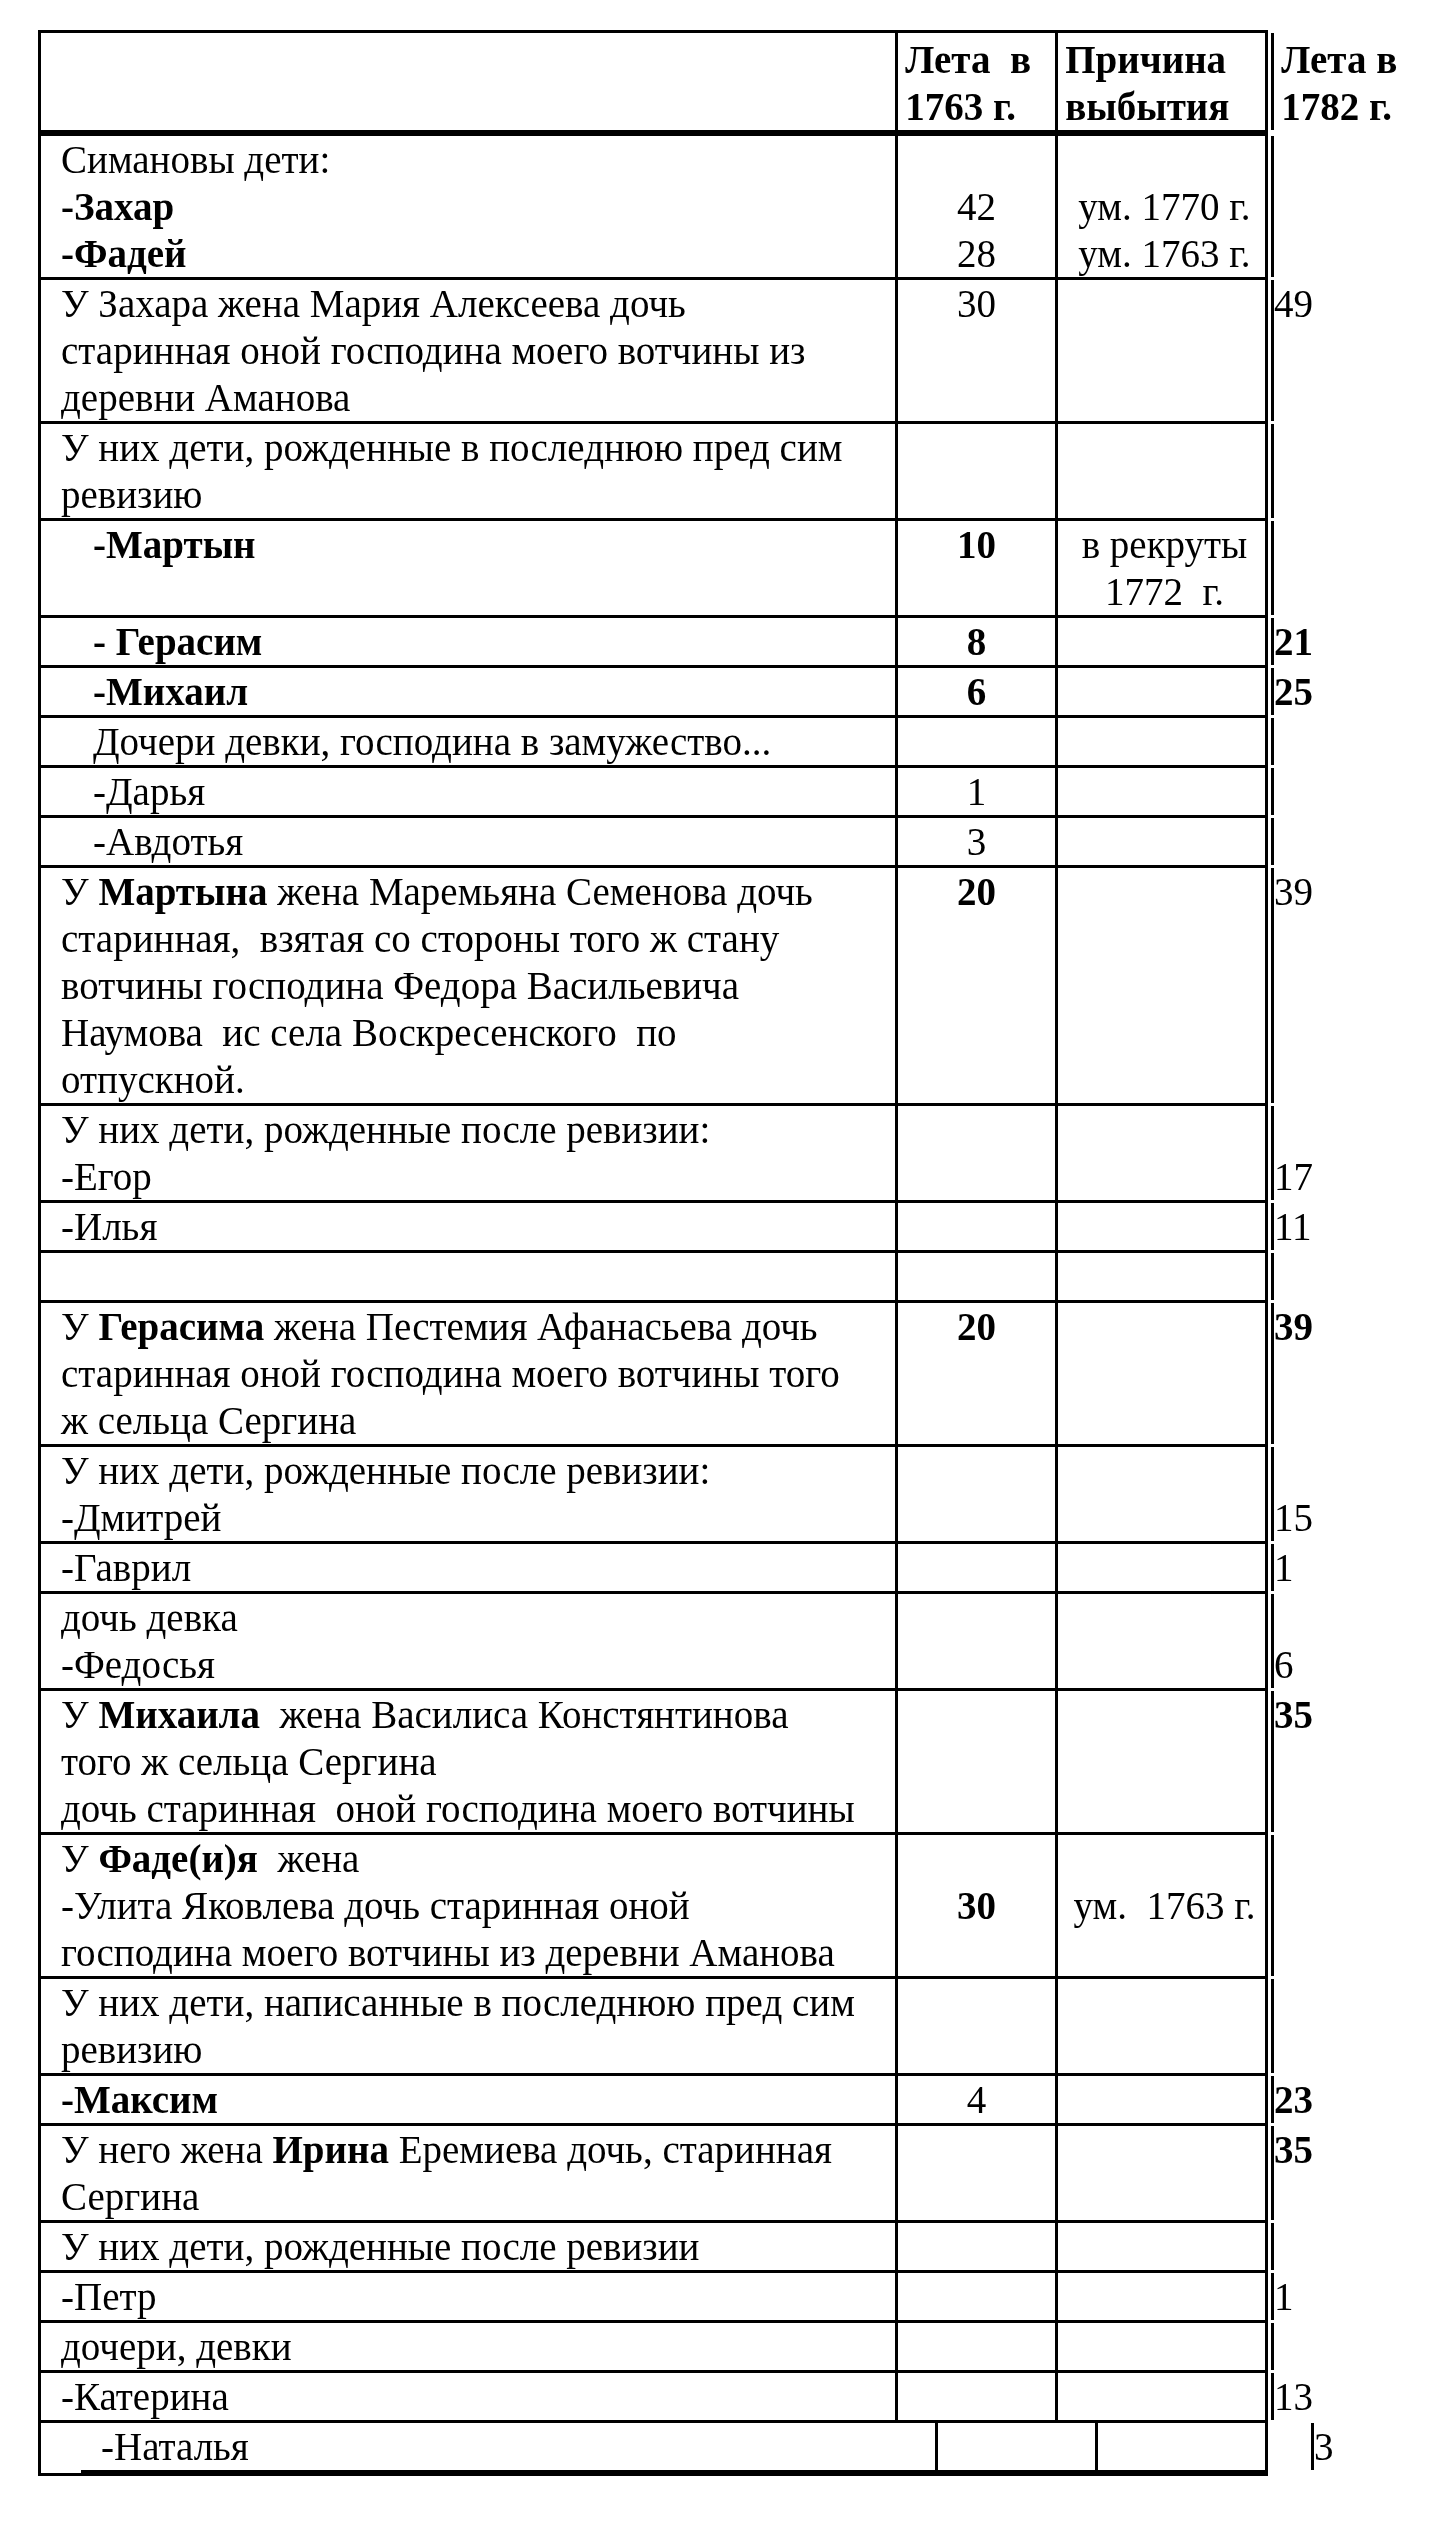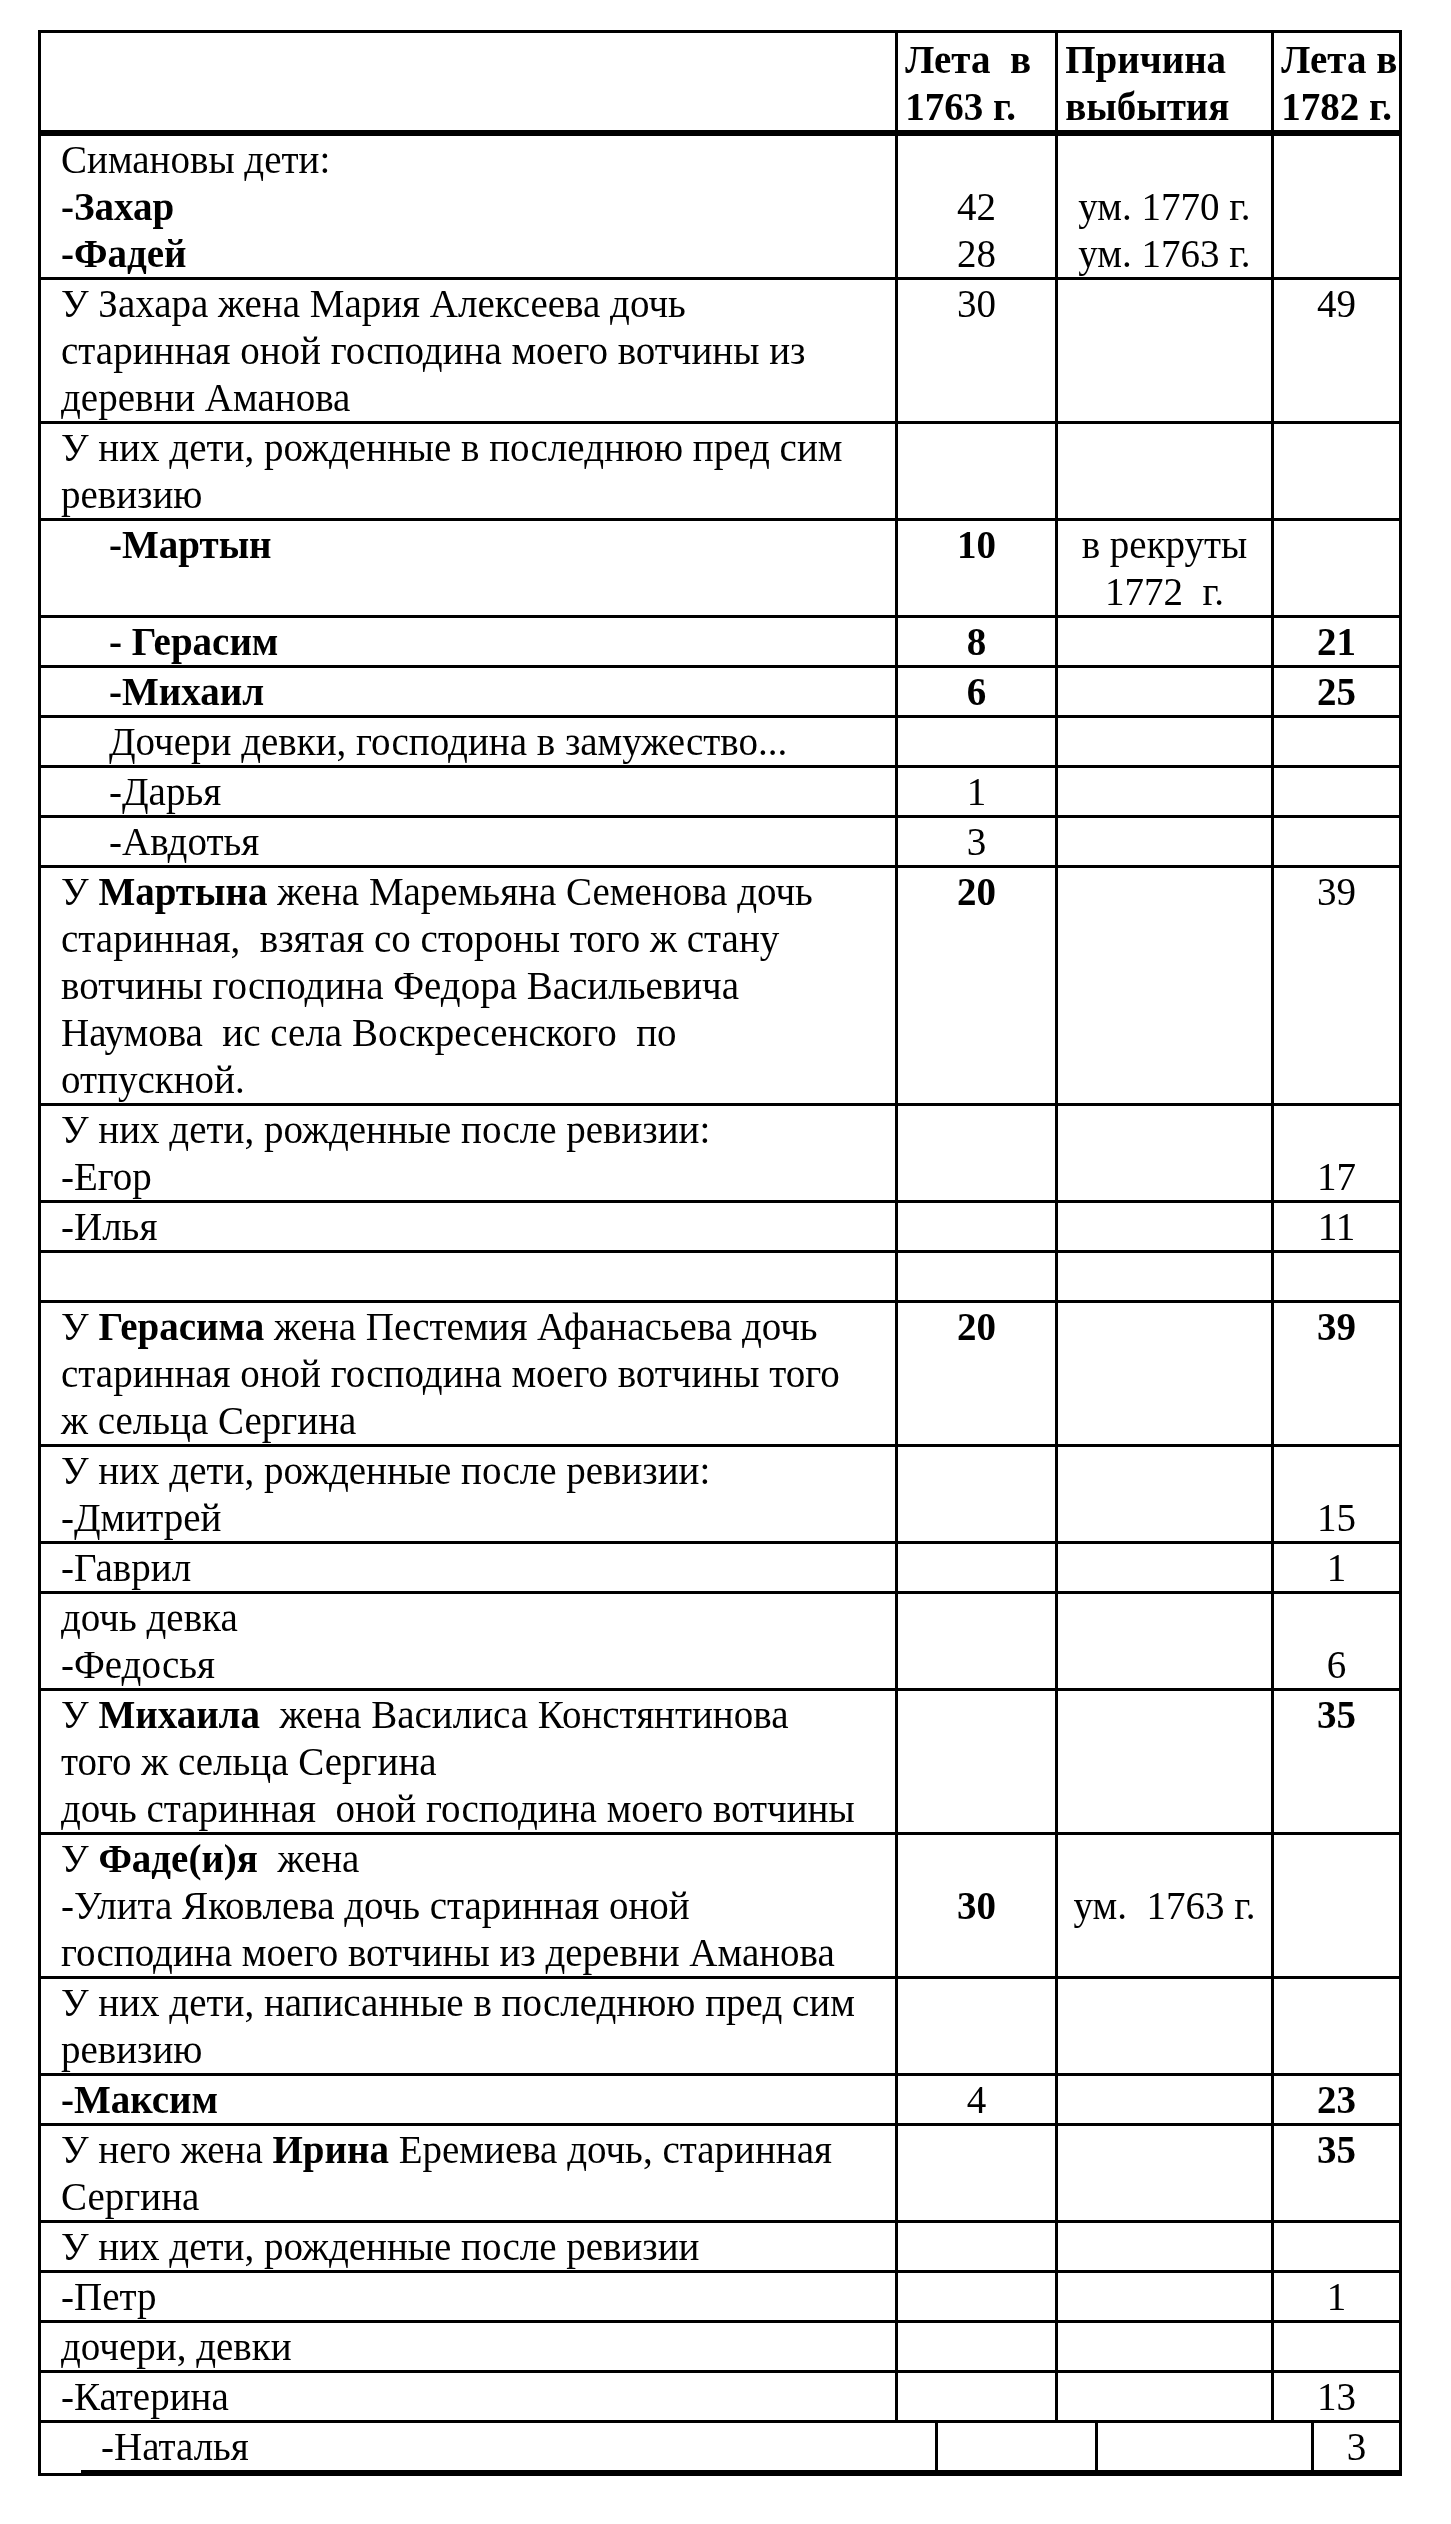--- a/index.html
+++ b/index.html
@@ -1,26 +1,26 @@
 <!DOCTYPE html>
 <html style="font-size:14.3px"><head>
 <meta charset="utf-8">
 <style>
   html,body{margin:0;padding:0;background:#fff;}
   .page{position:relative;width:1451px;height:2525px;background:#fff;overflow:hidden;
         font-family:"Liberation Serif","DejaVu Serif",serif;font-size:39px;color:#000;}
-  .rtable{position:absolute;left:38px;top:30px;width:1364px;border:3.6px solid #000;box-sizing:border-box;}
+  .rtable{position:absolute;left:38px;top:30px;width:1230px;border:3.6px solid #000;box-sizing:border-box;}
   .row{display:grid;grid-template-columns:857px 160px 216px 1fr;border-bottom:3.6px solid #000;}
   .row:last-child{border-bottom:3.6px solid #000;margin-left:40px;}
   .row.header-row{border-bottom:6.3px solid #000;}
   .cell{box-sizing:border-box;}
   .cell:not(:last-child){border-right:3.6px solid #000;}
   .line{height:47px;line-height:47px;white-space:pre;}
   .col1{padding-left:20px;text-align:left;}
-  .col1.indent{padding-left:68px;}
+  .col1.indent{padding-left:52px;}
   .col2,.col3,.col4{text-align:center;}
   .header-row .col2,.header-row .col3,.header-row .col4{text-align:left;padding-left:7.2px;}
   .header-row .cell{padding-top:2.7px;}
   .b{font-weight:700;}
 </style>
 </head>
 <body>
 
 <div class="page">
   <div class="rtable" id="table-root">

